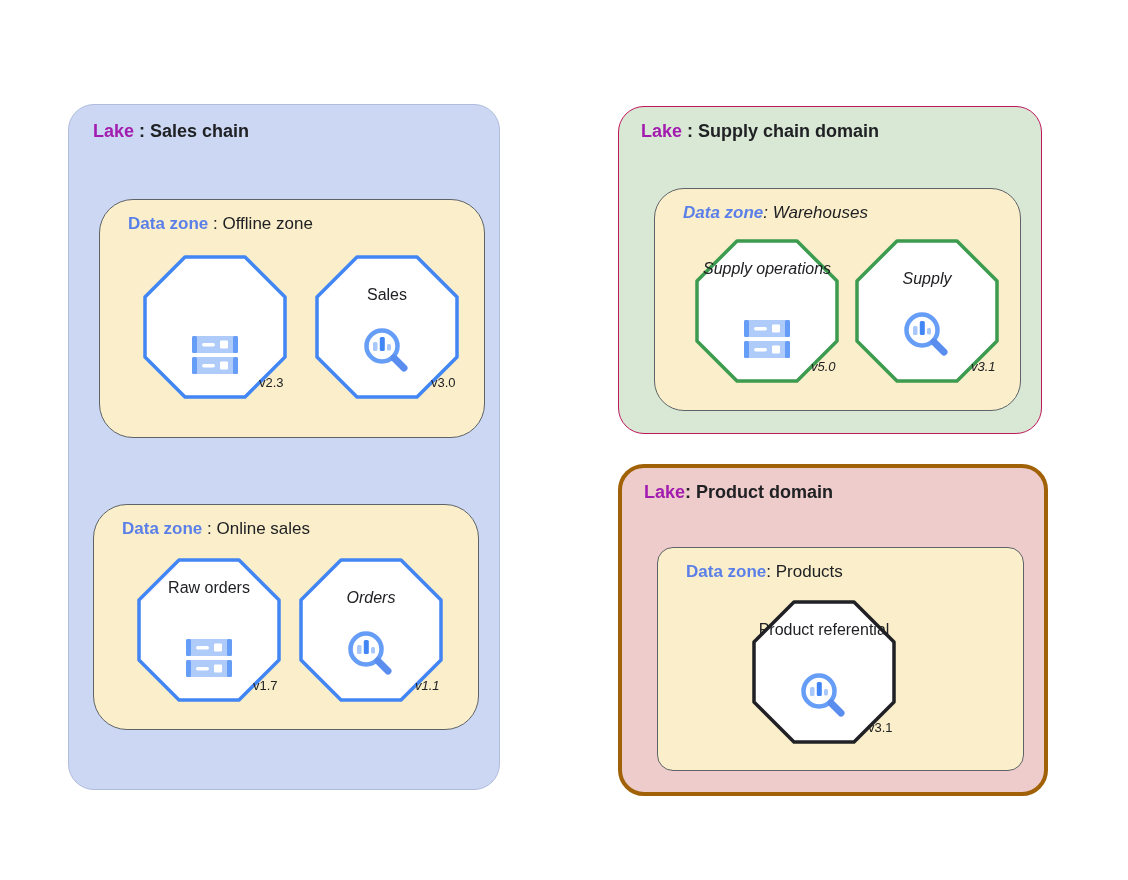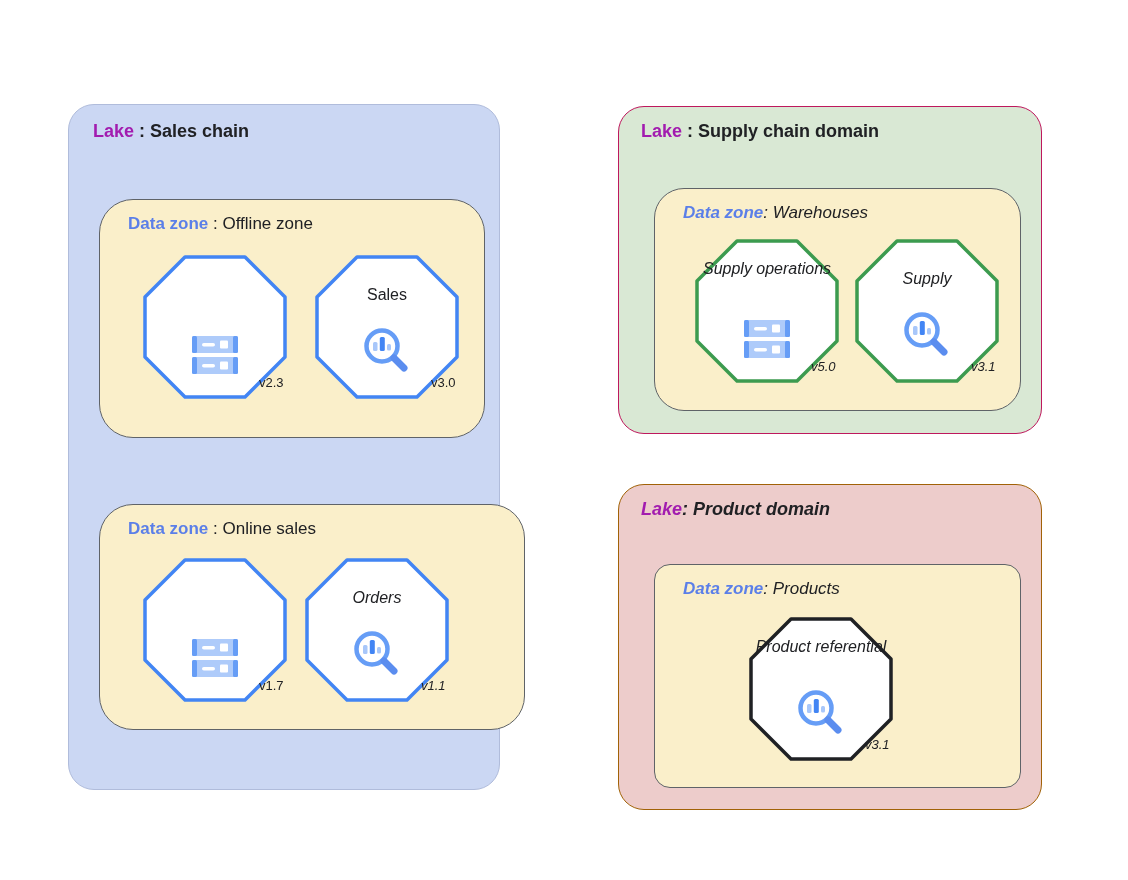--- a/index.html
+++ b/index.html
@@ -6,30 +6,30 @@
   body{
     width:1128px;height:880px;position:relative;
     background:#ffffff;
     font-family:"Liberation Sans", sans-serif;
     color:#202124;
     overflow:hidden;
   }
   .lake{position:absolute;border-radius:26px;}
   .lake-sales{left:68px;top:104px;width:430px;height:684px;background:#CBD7F3;border:1px solid #B0BCDB;}
   .lake-supply{left:618px;top:106px;width:422px;height:326px;background:#D9E8D4;border:1px solid #be185d;}
-  .lake-product{left:618px;top:484px;width:422px;height:324px;background:#EDCCCB;border:1px solid #a16207;font-style:italic;}
+  .lake-product{left:618px;top:464px;width:422px;height:324px;background:#EDCCCB;border:4px solid #a16207;}
   .lake-header{position:absolute;left:24px;top:16px;font-size:18px;font-weight:700;color:#202124;white-space:pre;}
   .lake-supply .lake-header, .lake-product .lake-header{left:22px;top:14px;}
   .prefix-blue{color:#a21caf;}
   .zone{
     position:absolute;background:#FAEFCA;
     border:1.5px solid #5F6368;border-radius:34px;
   }
   .zone-offline{left:30px;top:94px;width:384px;height:237px;}
-  .zone-online{left:30px;top:399px;width:384px;height:224px;padding-left:40px;}
+  .zone-online{left:24px;top:399px;width:384px;height:224px;}
   .zone-warehouses{left:35px;top:81px;width:365px;height:221px;border-radius:30px;font-style:italic;}
   .zone-products{left:35px;top:79px;width:365px;height:222px;border-radius:16px;}
   .zone-header{position:absolute;left:28px;top:14px;font-size:17px;font-weight:400;color:#202124;white-space:pre;}
   .zone-header .zone-prefix{color:#5B7FE8;font-weight:700;}
   .asset{position:absolute;width:144px;height:144px;}
   .asset .oct{position:absolute;left:0;top:0;overflow:visible;}
   .oct polygon{fill:#ffffff;stroke-width:3.5;stroke-linejoin:round;}
   .oct-blue polygon{stroke:#4285F4;}
   .oct-green polygon{stroke:#3C9B4F;}
   .oct-black polygon{stroke:#1F2124;}
@@ -90,20 +90,21 @@
     </div>
   </div>
 
   <div class="zone zone-online">
     <div class="zone-header"><span class="zone-prefix">Data zone</span><span> : </span><span>Online sales</span></div>
 
     <div class="asset" style="left:43px;top:53px;">
       <svg class="oct oct-blue" width="144" height="144" viewBox="0 0 144 144">
           <polygon points="42,2 102,2 142,42 142,102 102,142 42,142 2,102 2,42"></polygon>
         </svg>
+      <div class="asset-label two-line" style="padding:0 30px;left:-30px;">Raw orders</div>
       <svg class="asset-icon icon-storage" width="46" height="40" viewBox="0 0 46 40">
         <rect x="0" y="1" width="46" height="17" rx="2" fill="#AECBFA"></rect>
           <rect x="0" y="1" width="5" height="17" rx="1.5" fill="#669DF6"></rect>
           <rect x="41" y="1" width="5" height="17" rx="1.5" fill="#669DF6"></rect>
           <rect x="10" y="8" width="13" height="3.6" rx="1.8" fill="#ffffff"></rect>
           <rect x="28" y="5.5" width="8" height="8" rx="1" fill="#ffffff"></rect>
         <rect x="0" y="22" width="46" height="17" rx="2" fill="#AECBFA"></rect>
           <rect x="0" y="22" width="5" height="17" rx="1.5" fill="#669DF6"></rect>
           <rect x="41" y="22" width="5" height="17" rx="1.5" fill="#669DF6"></rect>
           <rect x="10" y="29" width="13" height="3.6" rx="1.8" fill="#ffffff"></rect>

